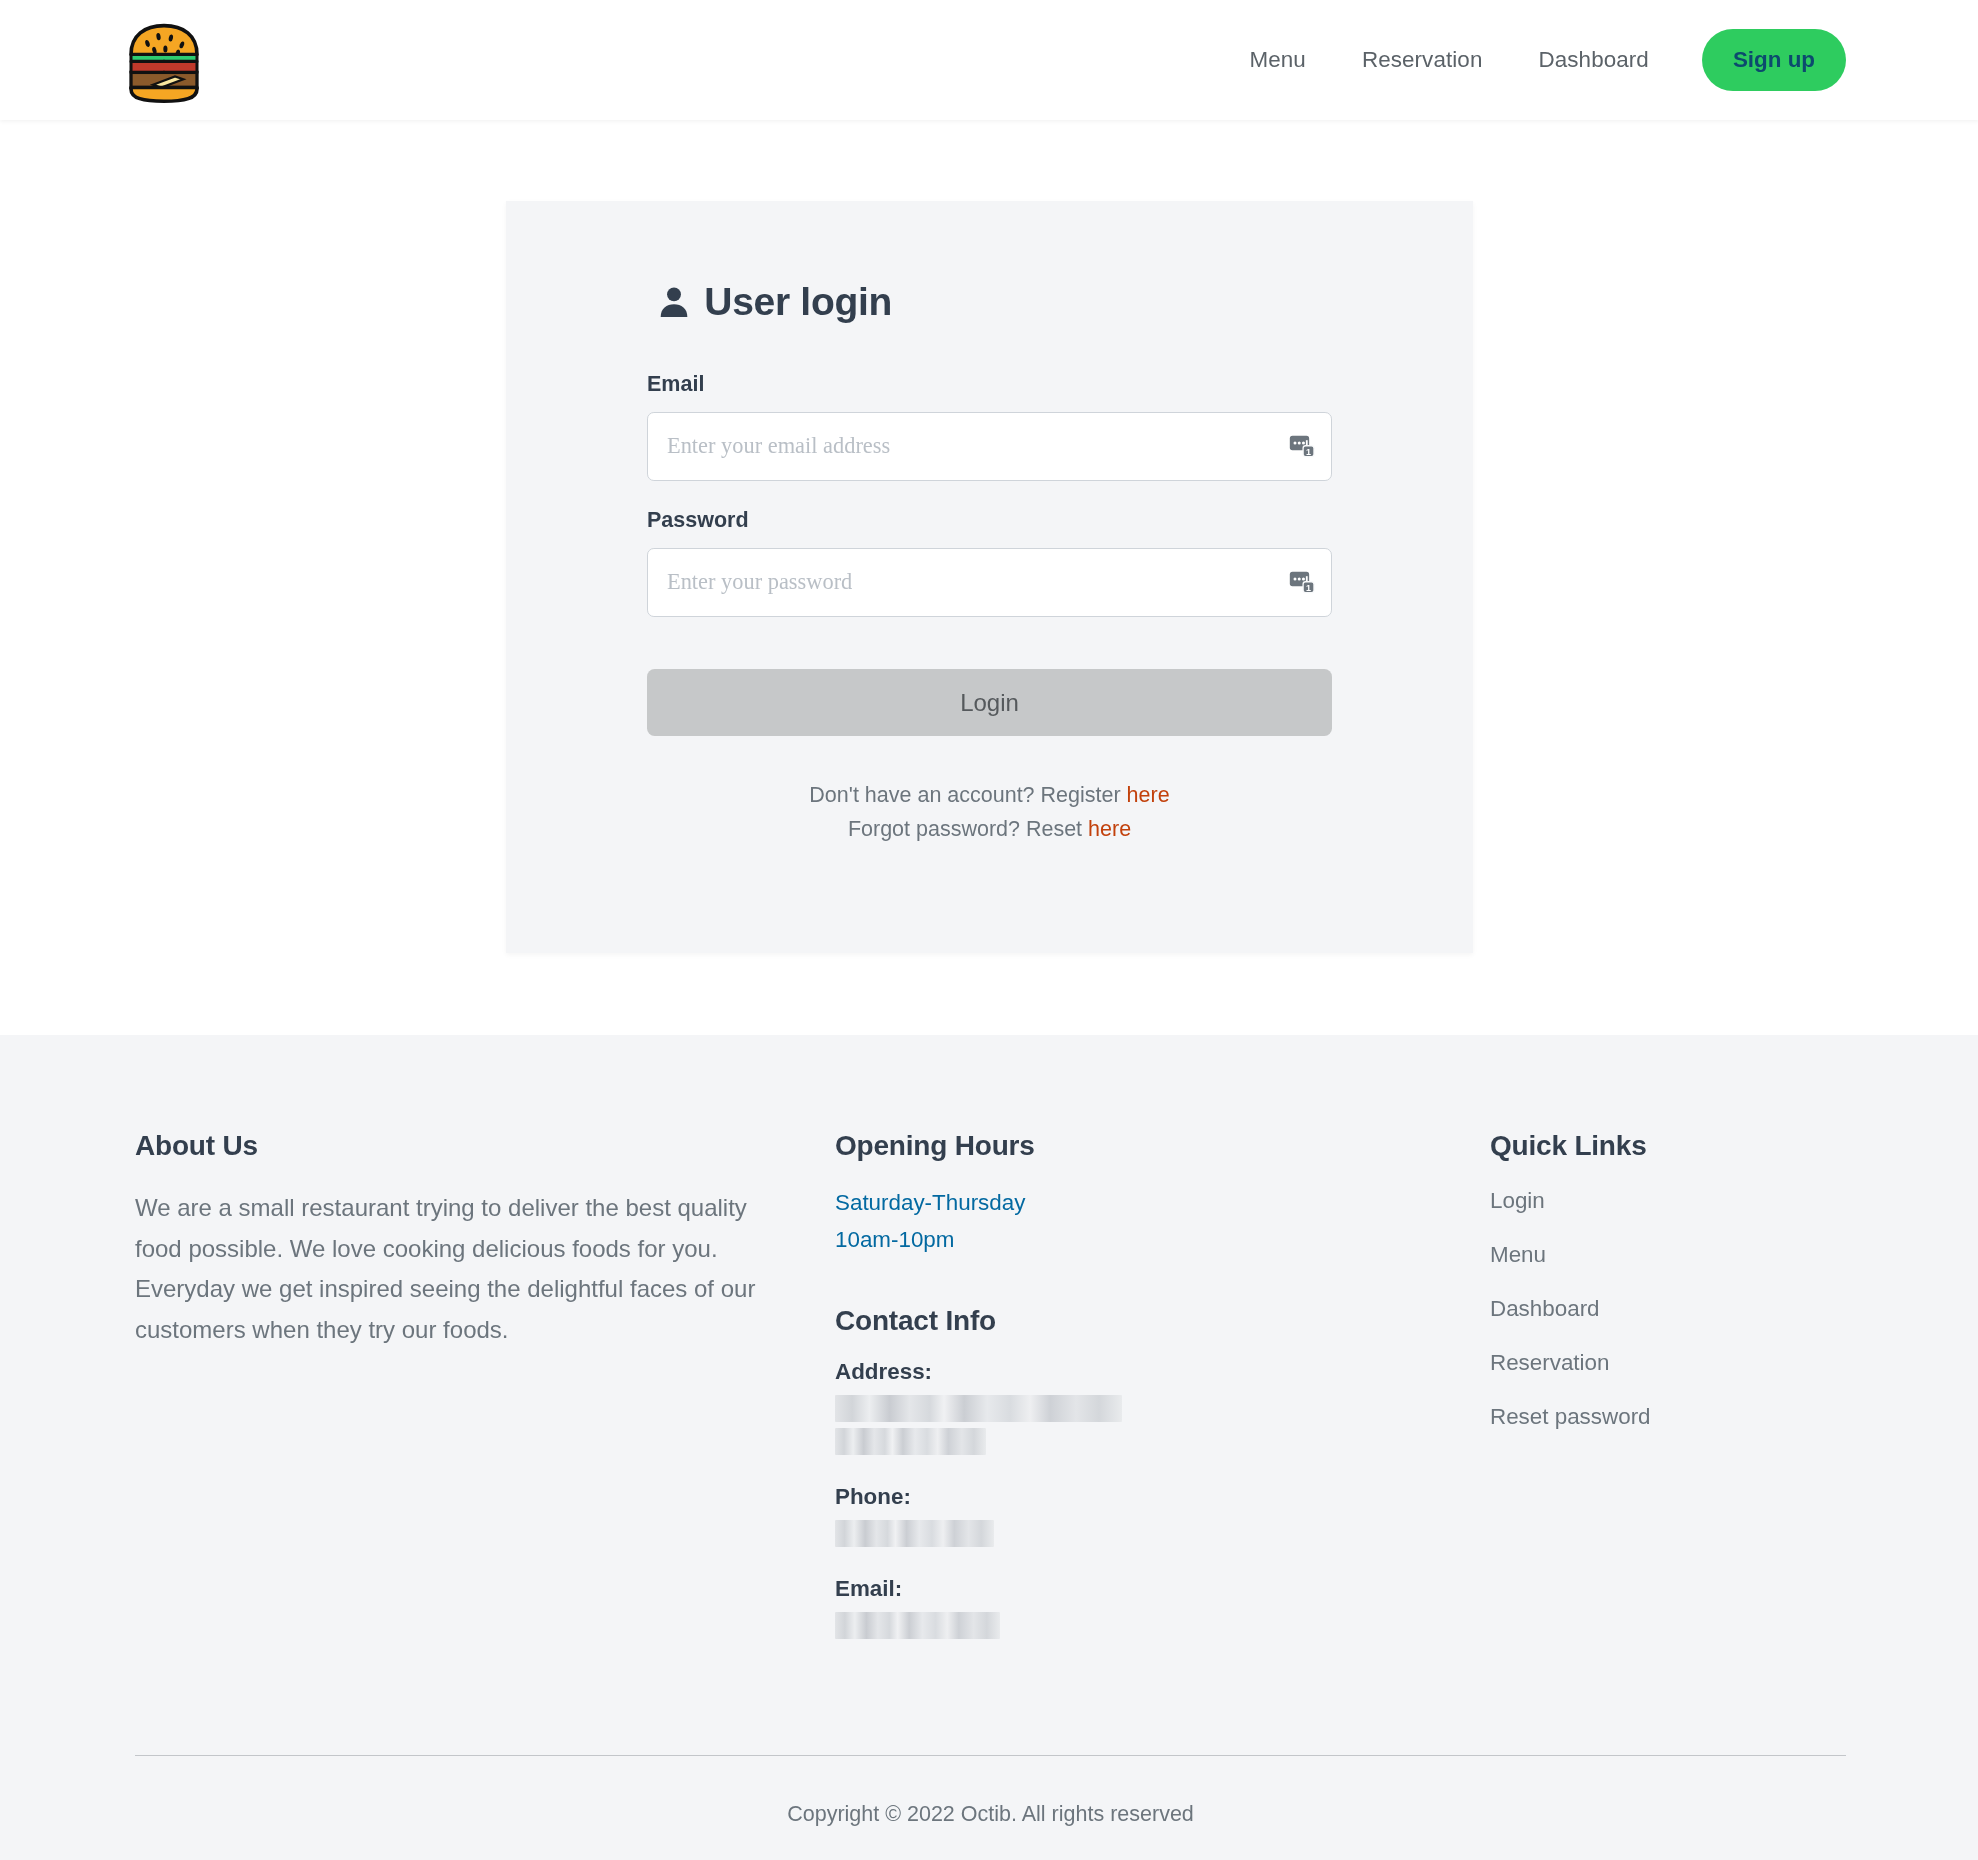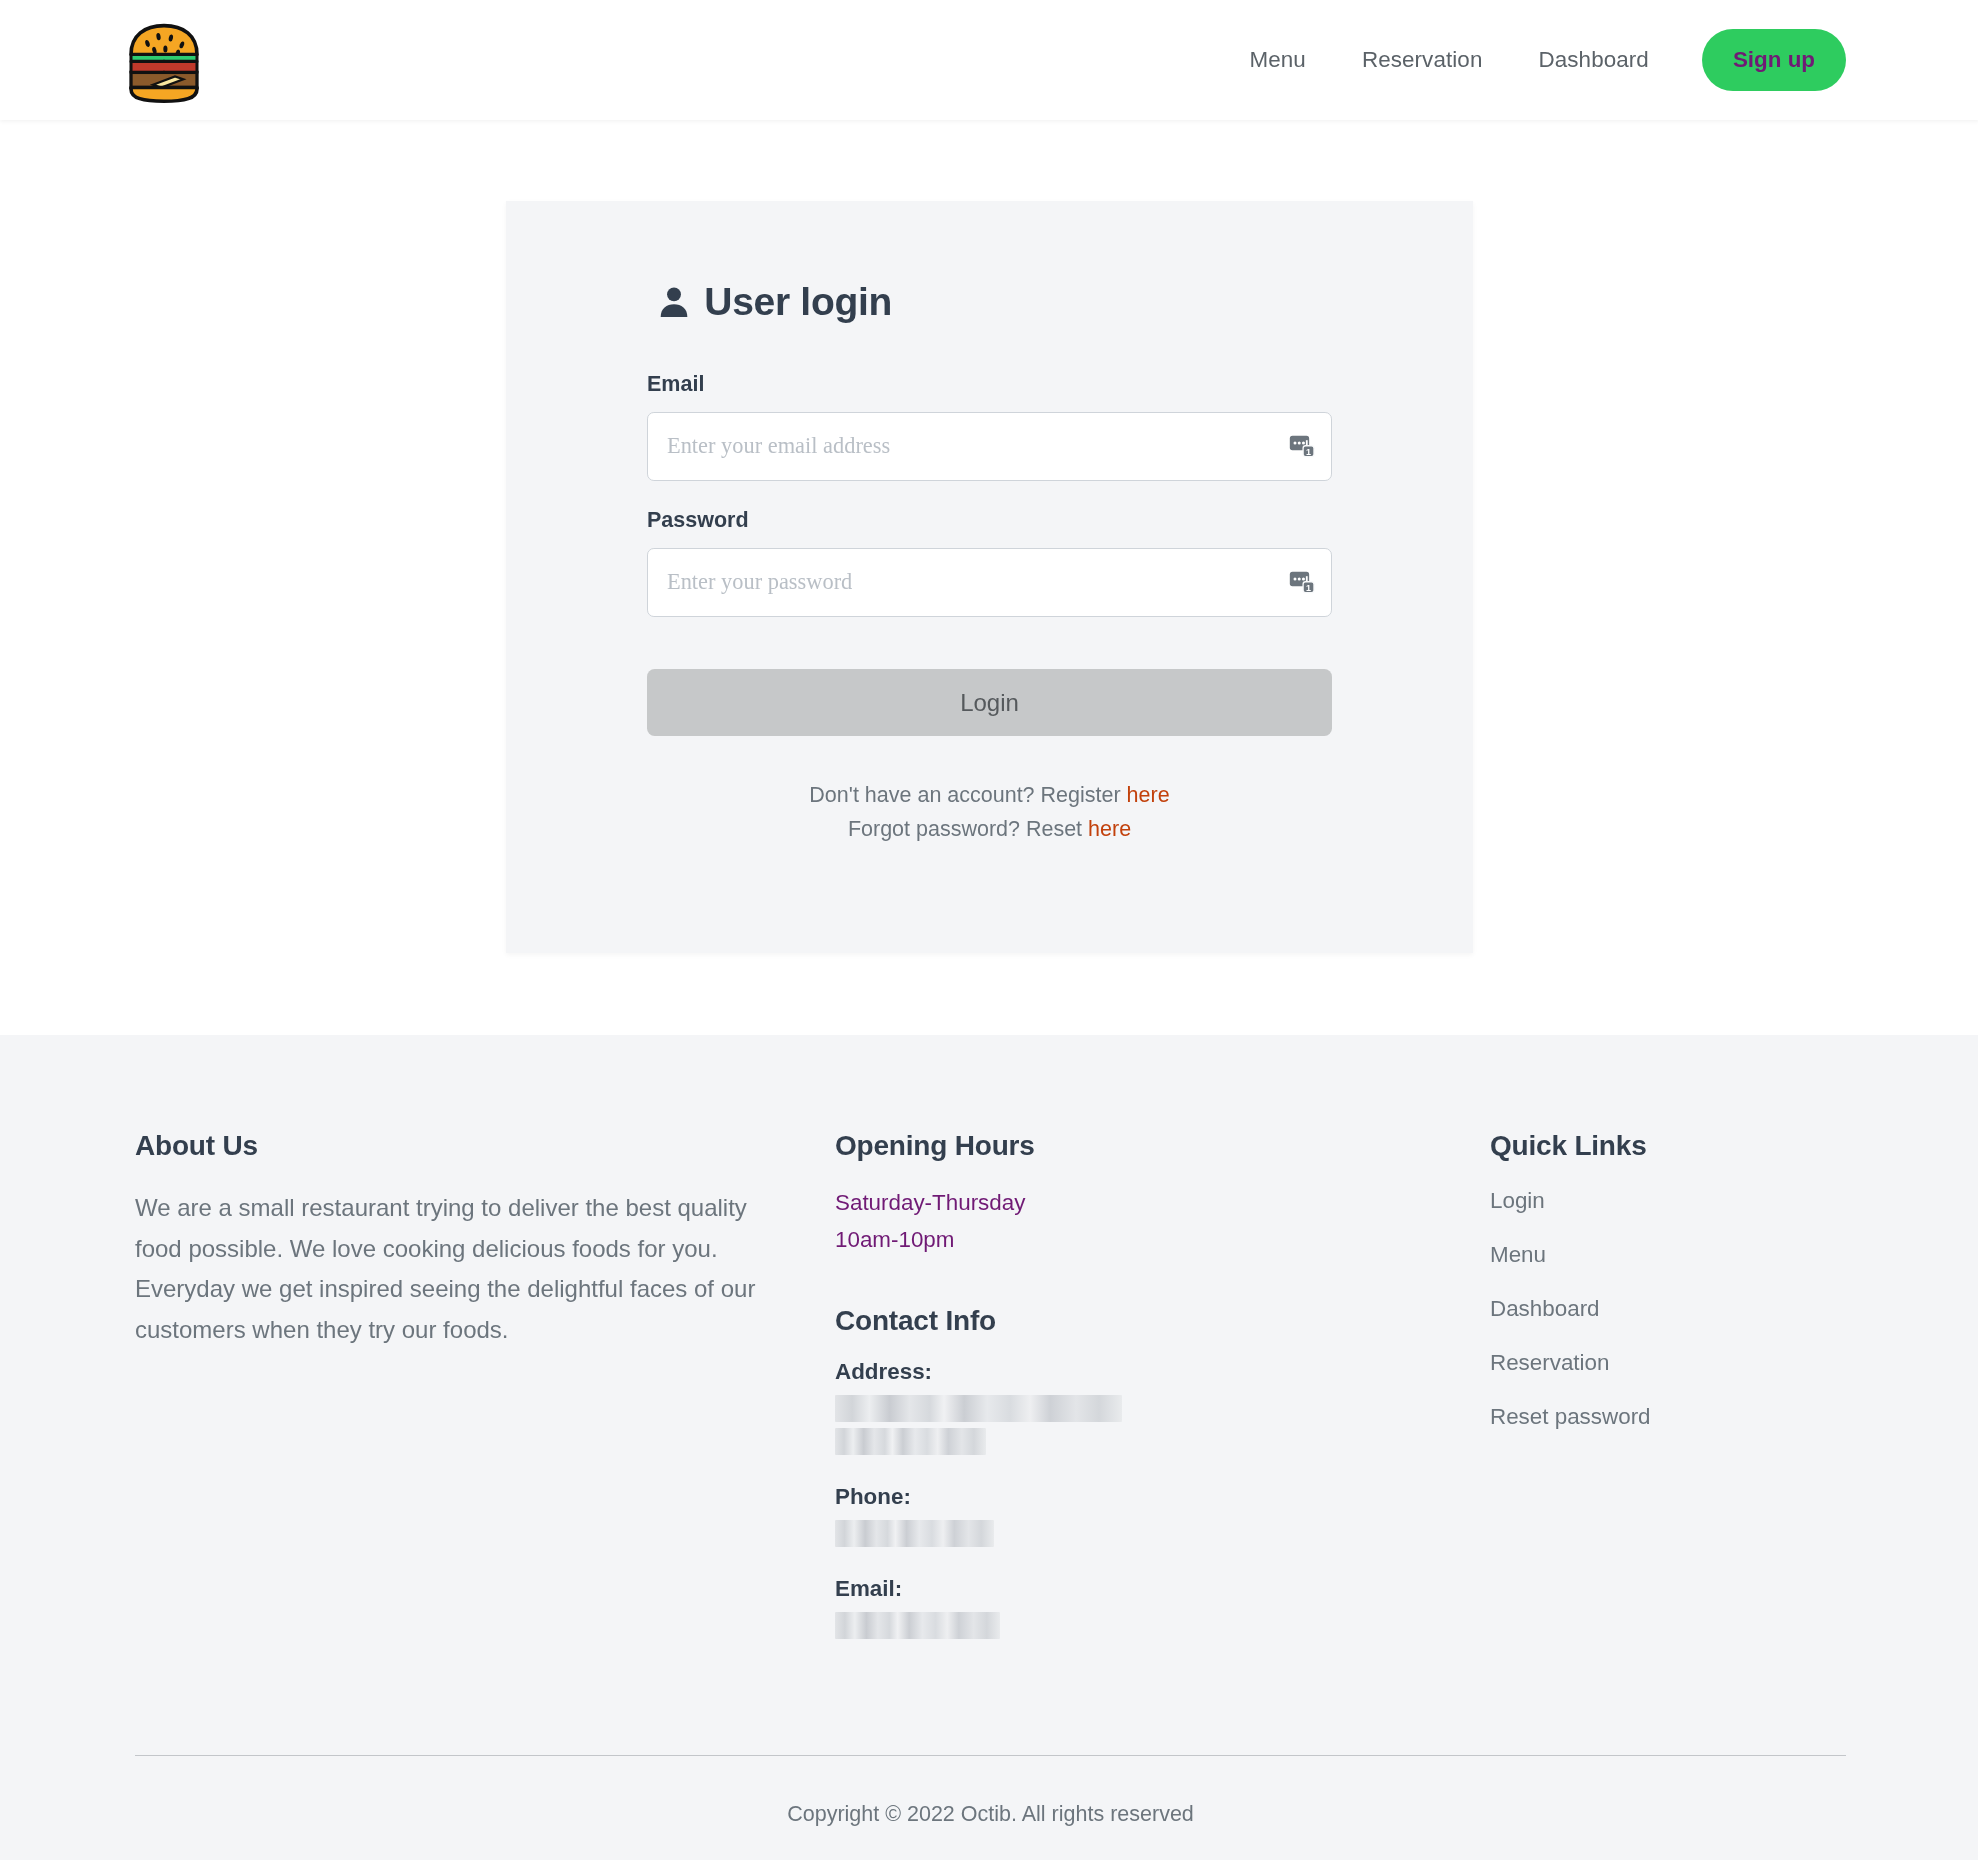--- a/index.html
+++ b/index.html
@@ -32,21 +32,21 @@
   .nav-link {
     font-size: 22.4px;
     color: #5b6268;
     text-decoration: none;
     padding: 0 28px;
     letter-spacing: 0.1px;
     white-space: nowrap;
   }
   .signup-btn {
     background: #2ecc5f;
-    color: #701a75;
+    color: #0c4a6e;
     font-size: 22.4px;
     font-weight: bold;
     border: none;
     border-radius: 34px;
     padding: 18px 31px;
     margin-left: 25px;
     cursor: pointer;
     font-family: "Liberation Sans", sans-serif;
     white-space: nowrap;
   }
@@ -154,21 +154,21 @@
     letter-spacing: -0.2px;
   }
   .footer-h.tight { margin-bottom: 21.5px; }
   .about-text {
     font-size: 24px;
     color: #6c757d;
     line-height: 1.69;
   }
   .hours-line {
     font-size: 22.4px;
-    color: #701a75;
+    color: #0369a1;
     line-height: 1.68;
   }
   .contact-h {
     font-size: 28px;
     font-weight: bold;
     color: #333f4e;
     margin-top: 46px;
     margin-bottom: 22.4px;
     letter-spacing: -0.2px;
   }

